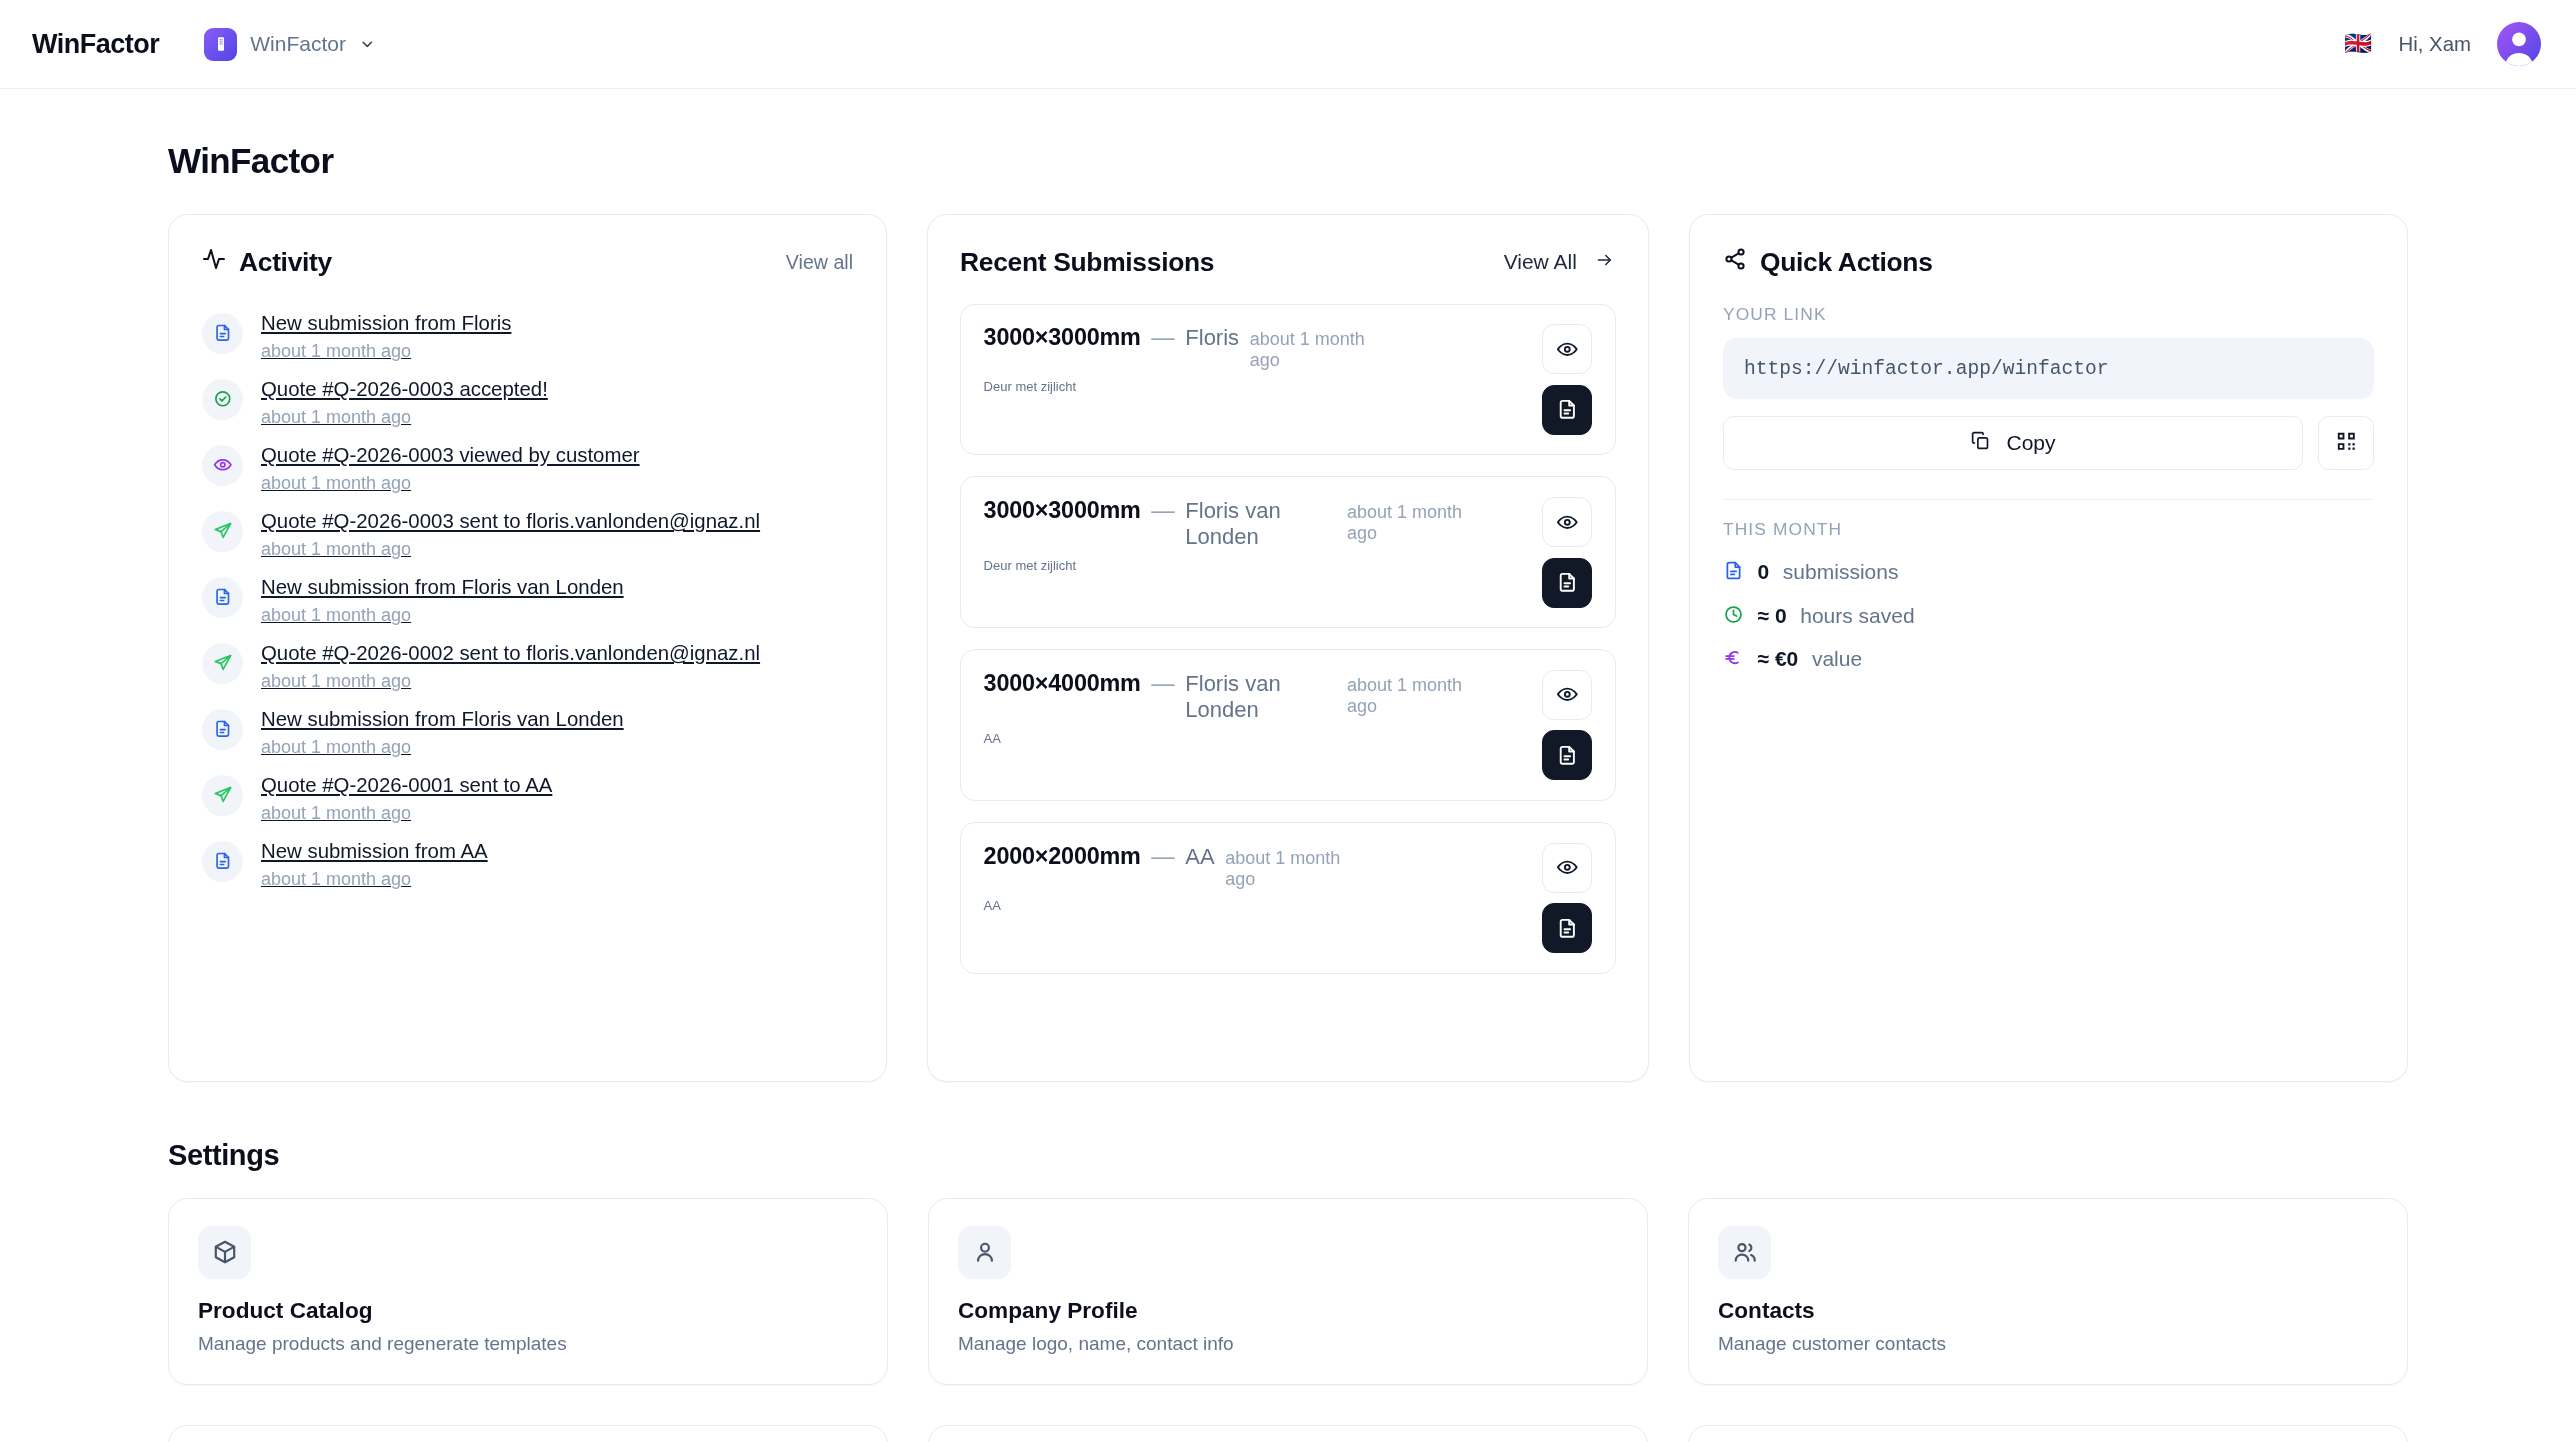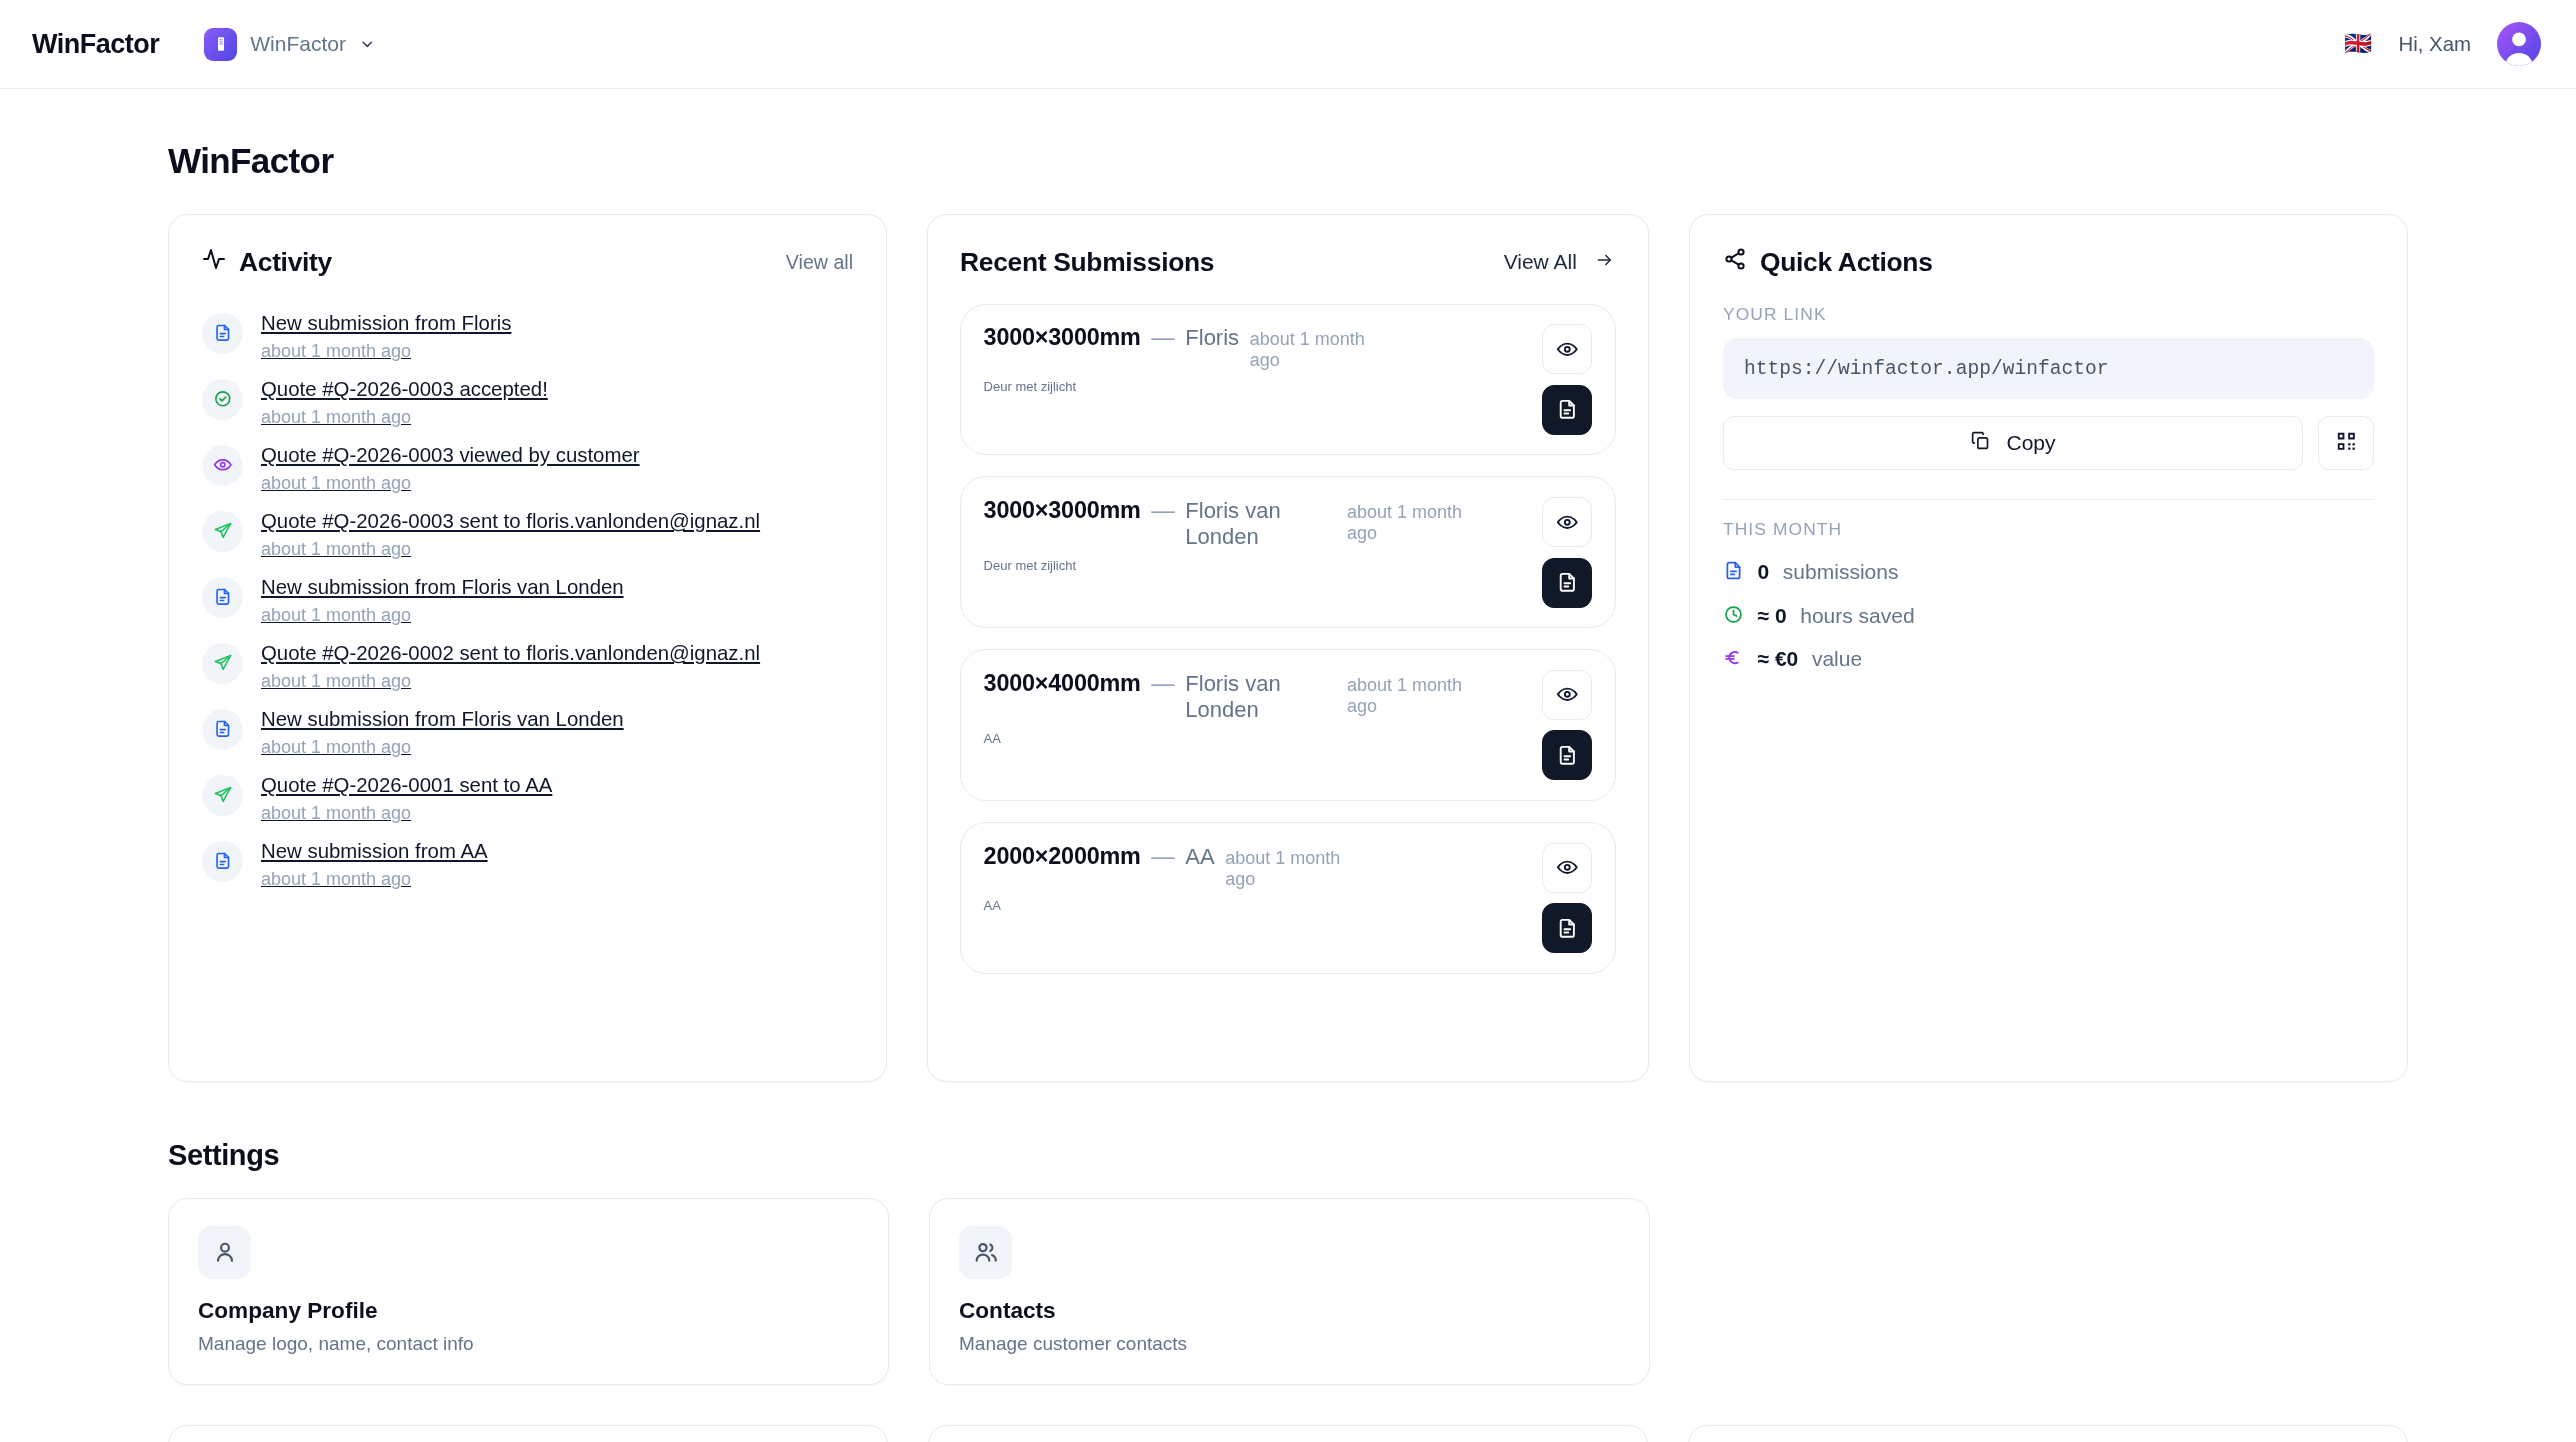--- a/index.html
+++ b/index.html
@@ -66,21 +66,21 @@
     background:#f1f4f9; flex:0 0 41px;
     display:flex; align-items:center; justify-content:center;
     margin-top:3px;
   }
   .act-text{ padding-top:1.5px; }
   .act-title{ font-size:20.4px; color:#0f172a; line-height:1.25; }
   .act-time{ font-size:18px; color:#94a3b8; margin-top:4.5px; }
 
   
   .sub-row{
-    border:0.8px solid #e8eaf0; border-radius:26px;
+    border:0.8px solid #e8eaf0; border-radius:15px;
     padding:19.6px 22.6px; margin-bottom:21px;
     display:flex; align-items:flex-start; gap:13.6px;
     min-height:134px;
   }
   .sub-main{ flex:1 1 auto; min-width:0; display:flex; flex-direction:column; }
   .sub-line{ display:flex; align-items:baseline; flex-wrap:wrap; gap:10.6px; }
   .sub-dim{ font-size:23.4px; font-weight:700; color:#0b0f1d; letter-spacing:-0.2px; white-space:nowrap; }
   .sub-dash{ font-size:23.4px; color:#94a3b8; }
   .sub-cust{ font-size:22px; color:#64748b; max-width:151px; }
   .sub-time{ font-size:18px; color:#94a3b8; max-width:143px; }
@@ -515,20 +515,31 @@
   </div>
         </div>
     </div>
   </div>
 
   <div class="settings-head">Settings</div>
   <div class="settings-grid" id="settings-grid">
   <div class="set-card">
     <div class="set-ico">
           <svg width="26" height="26" viewBox="0 0 24 24" fill="none" stroke="#475569" stroke-width="2" stroke-linecap="round" stroke-linejoin="round">
+            <path d="M12 2.6 3.5 7.2v9.6L12 21.4l8.5-4.6V7.2z"></path>
+            <path d="M3.7 7.3 12 11.9l8.3-4.6"></path>
+            <line x1="12" y1="11.9" x2="12" y2="21.4"></line>
+          </svg>
+        </div>
+    <div class="set-title">Product Catalog</div>
+    <div class="set-desc">Manage products and regenerate templates</div>
+  </div>
+  <div class="set-card">
+    <div class="set-ico">
+          <svg width="26" height="26" viewBox="0 0 24 24" fill="none" stroke="#475569" stroke-width="2" stroke-linecap="round" stroke-linejoin="round">
             <circle cx="12" cy="8" r="3.6"></circle>
             <path d="M5.6 20c0-3.5 2.9-6 6.4-6s6.4 2.5 6.4 6"></path>
           </svg>
         </div>
     <div class="set-title">Company Profile</div>
     <div class="set-desc">Manage logo, name, contact info</div>
   </div>
   <div class="set-card">
     <div class="set-ico">
           <svg width="26" height="26" viewBox="0 0 24 24" fill="none" stroke="#475569" stroke-width="2" stroke-linecap="round" stroke-linejoin="round">

